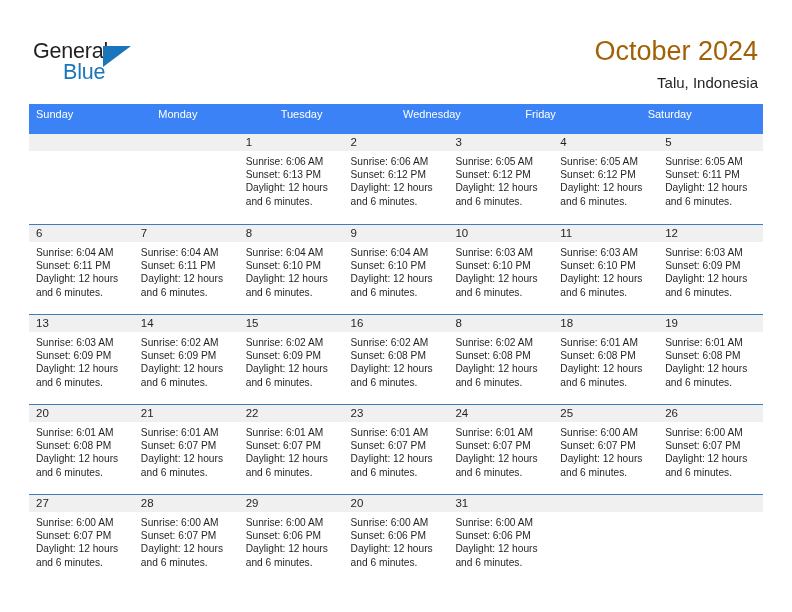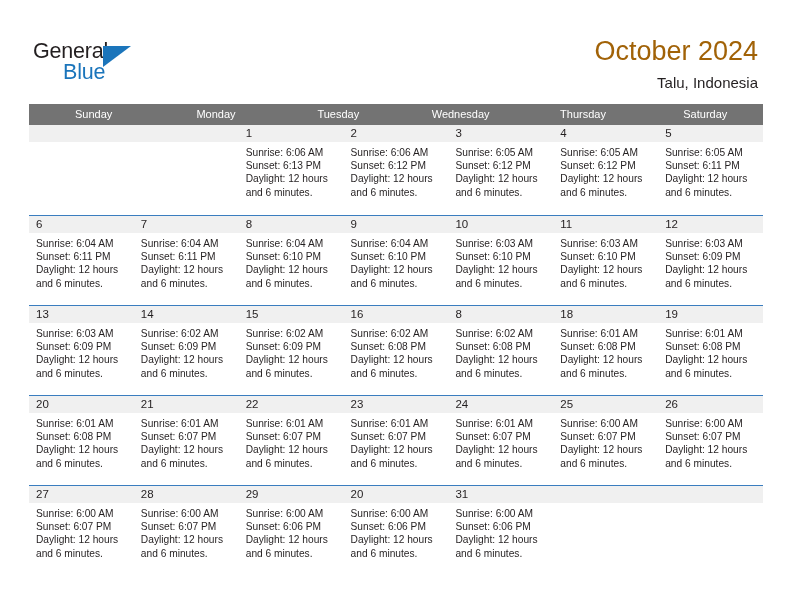--- a/index.html
+++ b/index.html
@@ -91,23 +91,22 @@
   
   .calendar {
     position: absolute;
     left: 29px;
     top: 104px;
     width: 734px;
   }
 
   .weekday-row {
     display: flex;
-    background: #737373;
-    height: 21px;
-    text-align: center;
+    background: #3b82f6;
+    height: 30px;
   }
   .weekday {
     flex: 1 1 0;
     color: #ffffff;
     font-size: 11px;
     line-height: 21px;
     padding-left: 7px;
     box-sizing: border-box;
     white-space: nowrap;
   }
@@ -174,21 +173,21 @@
 
   </div>
 
   <div class="calendar">
 
     <div class="weekday-row">
       <div class="weekday">Sunday</div>
       <div class="weekday">Monday</div>
       <div class="weekday">Tuesday</div>
       <div class="weekday">Wednesday</div>
-      <div class="weekday">Thursday</div>
+      <div class="weekday">Friday</div>
       <div class="weekday">Saturday</div>
     </div>
 
     <div id="weeks-container">
         <div class="week-row first">
           <div class="day-cell empty">
             <div class="daynum-band">
               <span class="daynum"></span>
             </div>
           </div>

